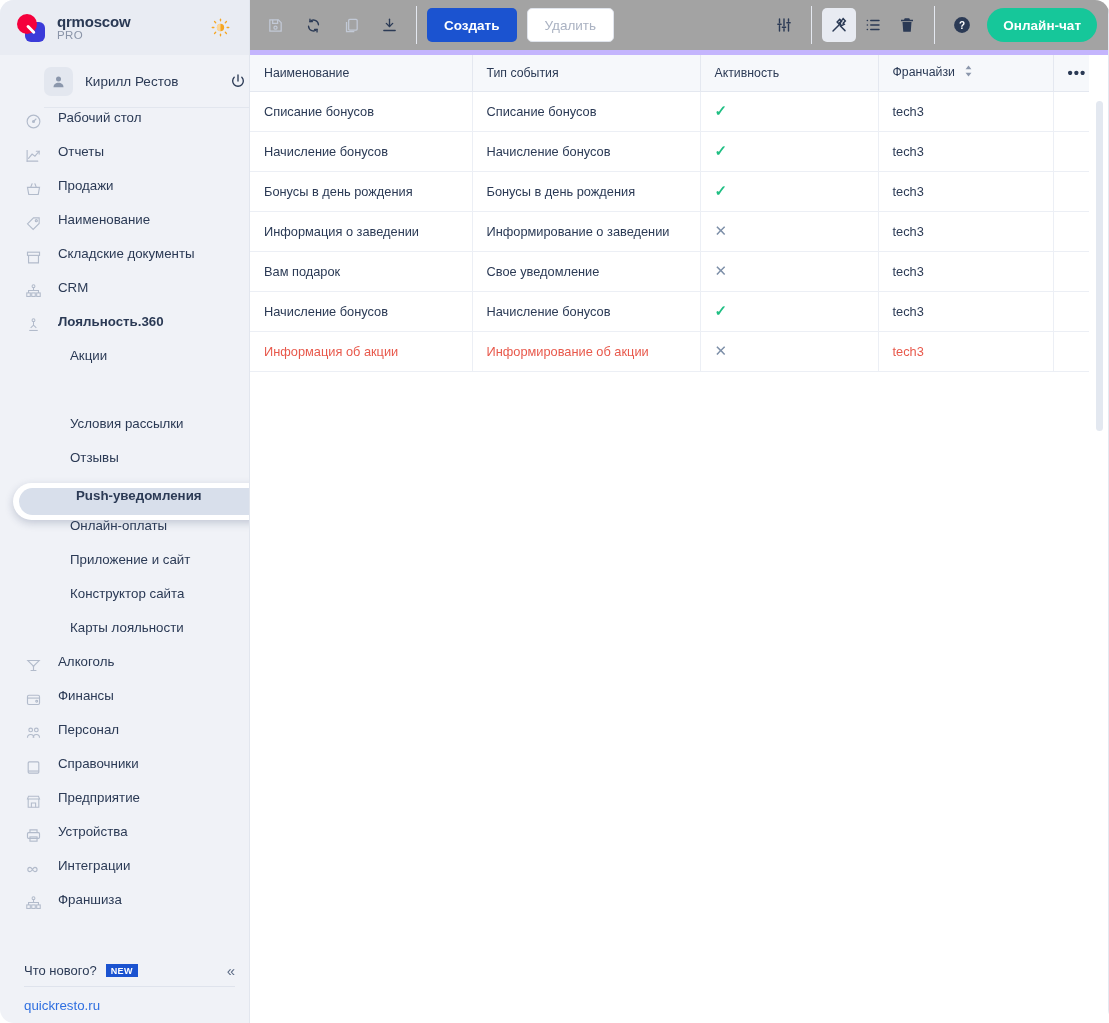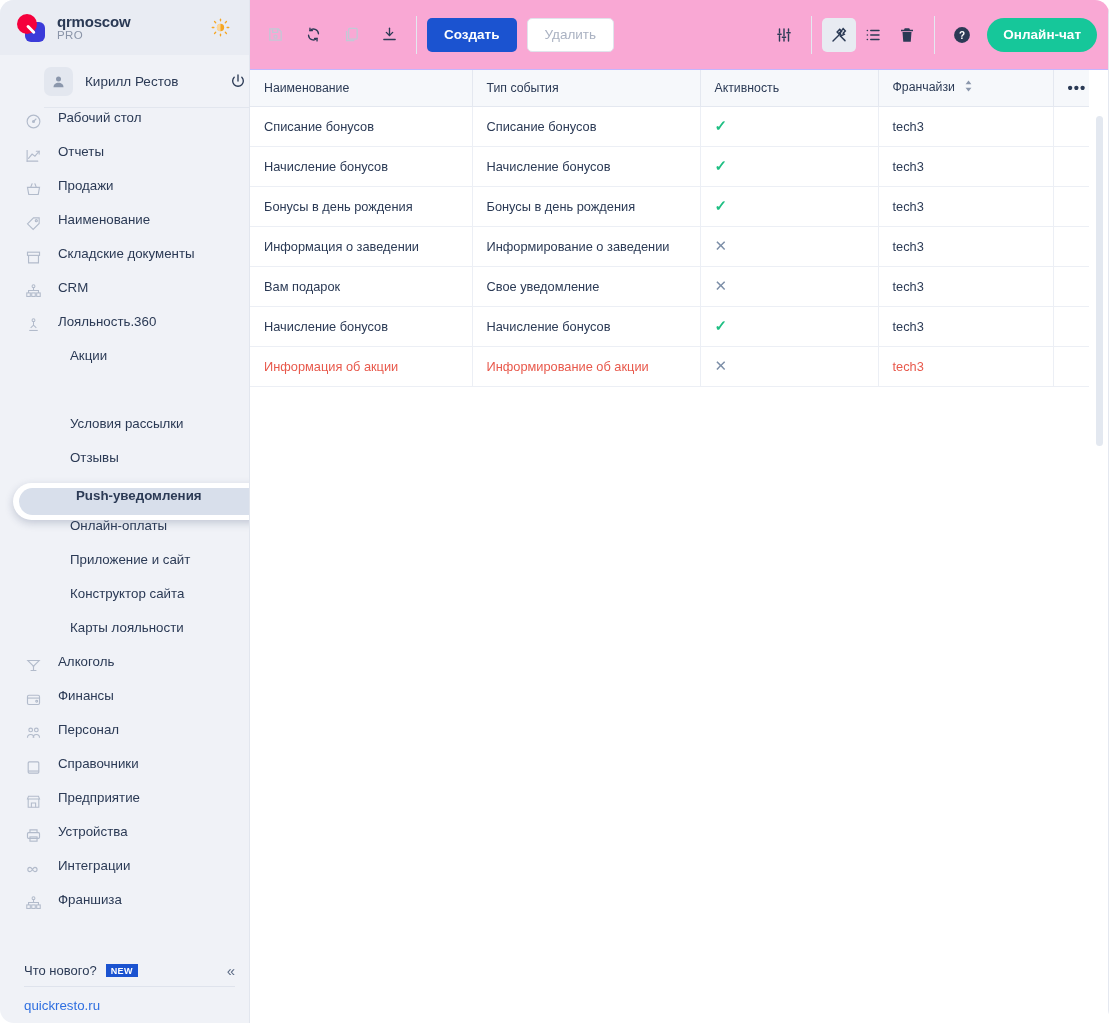--- a/index.html
+++ b/index.html
@@ -98,21 +98,21 @@
     cursor: pointer;
     position: relative;
   }
   .nav-ico {
     width: 22px; height: 22px; flex: none;
     margin-right: 14px;
     display: flex; align-items: center; justify-content: center;
     color: #b2bbcb;
   }
   .nav-label { font-size: 13.3px; color: #2b3a55; white-space: nowrap; }
-  .nav-item.bold .nav-label { font-weight: normal; }
+  .nav-item.bold .nav-label { font-weight: bold; }
   .nav-item.sub { padding-left: 70px; height: 34px; }
   .nav-item.sub .nav-label { font-size: 13.3px; }
 
   
   .nav-item.active-highlight {
     position: relative;
     z-index: 5;
   }
   .halo {
     position: absolute;
@@ -171,24 +171,24 @@
   }
 
   
   .main {
     position: absolute; left: 250px; top: 0;
     width: 859px; height: 1023px;
     background: #ffffff;
     display: flex; flex-direction: column;
   }
   .toolbar {
-    height: 70px; flex: none;
+    height: 55px; flex: none;
     display: flex; align-items: center;
-    border-bottom: 1px solid #c4b5fd;
-    background: #f9a8d4;
+    border-bottom: 5px solid #c4b5fd;
+    background: #a3a3a3;
     padding: 0 12px 0 8px;
   }
   .tb-group { display: flex; align-items: center; gap: 4px; }
   .tb-icon {
     width: 34px; height: 34px;
     display: flex; align-items: center; justify-content: center;
     border-radius: 5px; cursor: pointer;
     color: #2b3a55;
   }
   .tb-icon.dim { color: #c2c9d6; cursor: default; }

